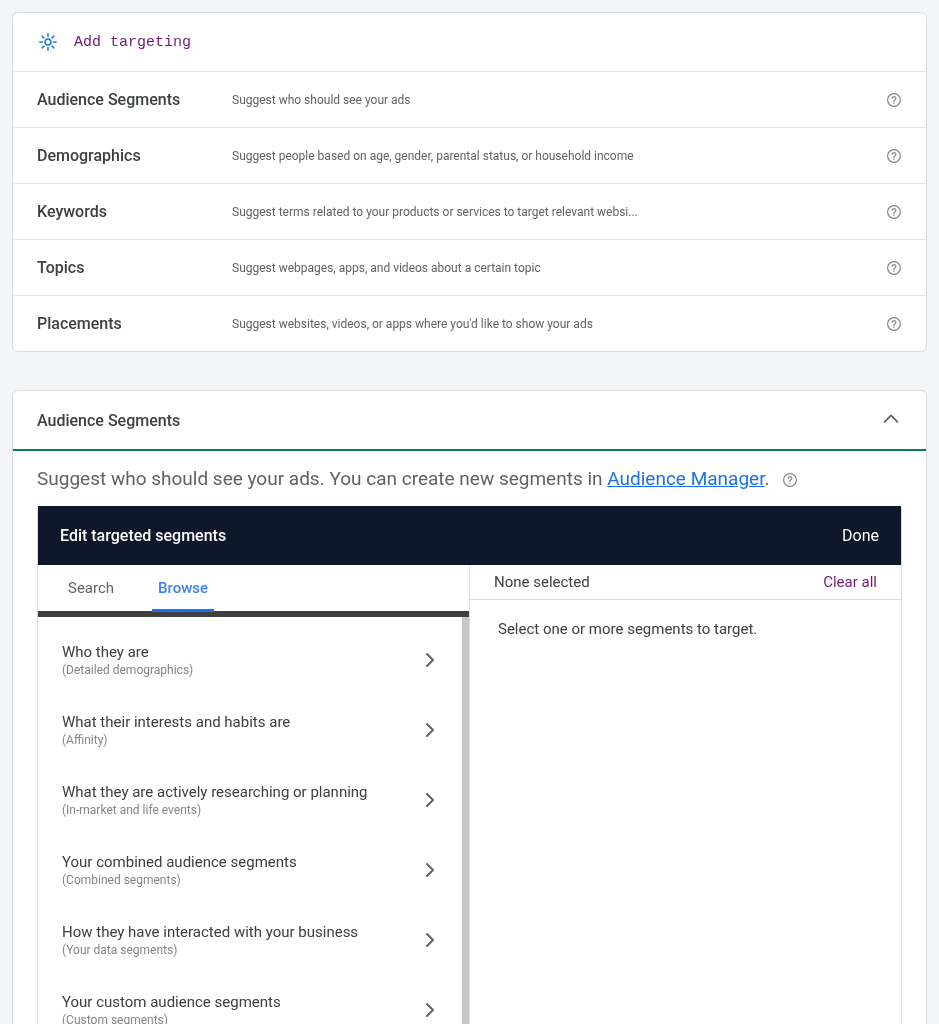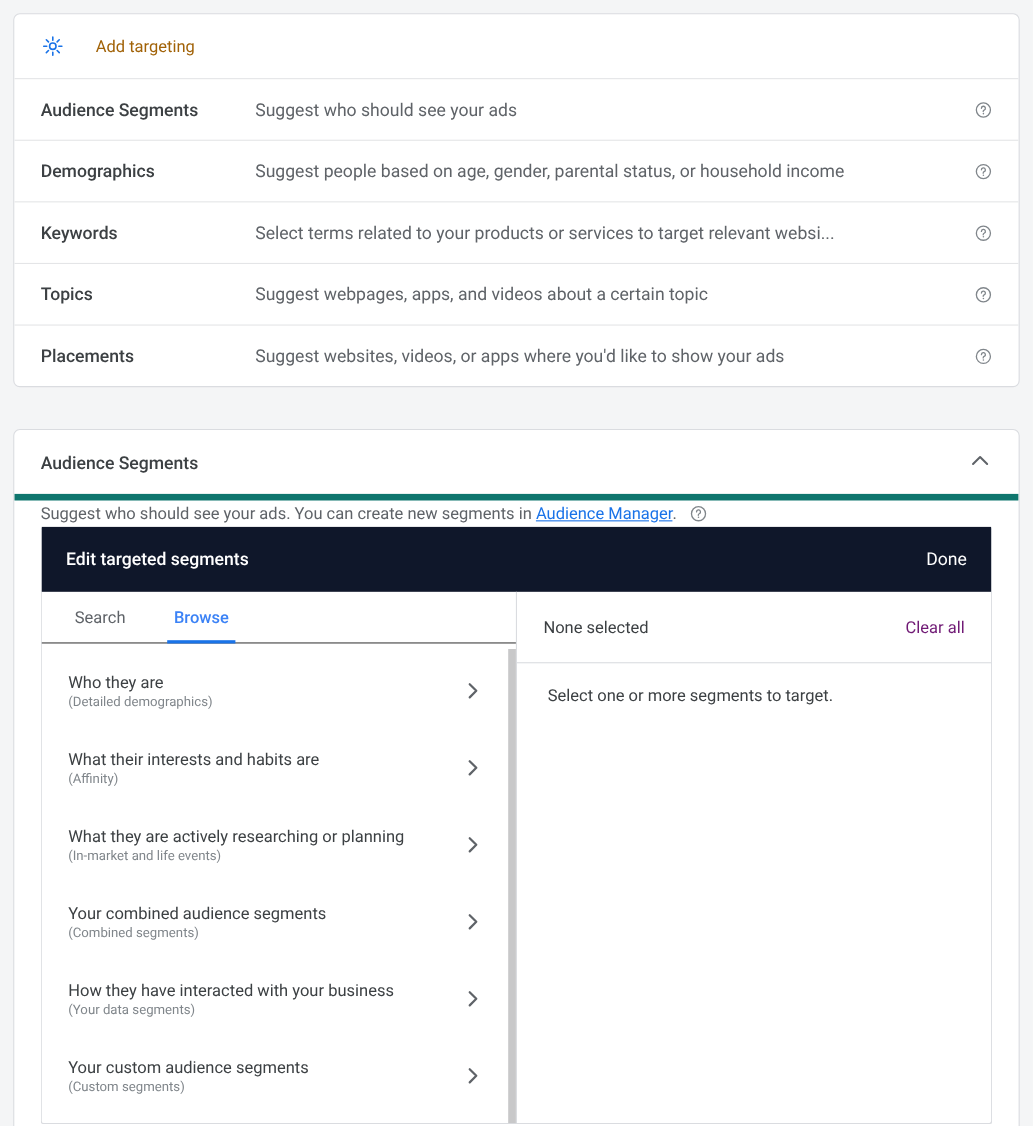--- a/index.html
+++ b/index.html
@@ -13,71 +13,71 @@
 
     .card {
       background: #fff;
       border: 1px solid #dadce0;
       border-radius: 6px;
       margin-bottom: 38px;
       overflow: hidden;
     }
 
     
-    .add-row { display:flex; align-items:center; gap:28px; padding:18px 24px; color:#a16207; font-size:15px; cursor:pointer; }
+    .add-row { display:flex; align-items:center; gap:15px; padding:18px 24px; color:#701a75; font-size:15px; cursor:pointer;font-family:Liberation Mono, monospace; }
     .gear-icon { width:22px; height:22px; stroke:#1a73e8; fill:none; }
 
     .row {
       display:flex; align-items:center;
       padding:18px 24px;
       border-top:1px solid #e4e5e7;
       cursor:pointer;
     }
     .row .label { width:195px; font-size:16px; color:#3c4043; font-weight:500; }
-    .row .desc { flex:1; font-size:16px; color:#5f6368; overflow:hidden; text-overflow:ellipsis; white-space:nowrap; }
+    .row .desc { flex:1; font-size:12px; color:#5f6368; overflow:hidden; text-overflow:ellipsis; white-space:nowrap; }
     .help { width:16px; height:16px; stroke:#80868b; fill:none; margin-left:8px; flex-shrink:0; }
 
     
     .as-header { display:flex; align-items:center; justify-content:space-between; padding:18px 24px; cursor:pointer; }
     .as-header .title { font-size:16px; font-weight:500; color:#3c4043; }
     .chev-up { width:22px; height:22px; stroke:#5f6368; fill:none; }
 
-    .as-sub { padding:3px 24px; font-size:15px; color:#5f6368; border-top:6px solid #0f766e; }
+    .as-sub { padding:16px 24px; font-size:19px; color:#5f6368; border-top:2px solid #0f766e; }
     .as-sub a { color:#1a73e8; text-decoration:underline; }
 
     .seg-wrap { margin:0 24px 24px 24px; border:1px solid #dadce0; border-radius:3px; border-top:none; }
     .seg-bar {
       background:#0f172a; color:#fff;
       display:flex; justify-content:space-between; align-items:center;
       padding:20px 22px; font-size:16px;
     }
     .seg-bar .seg-title { font-weight:500; }
     .seg-bar .done { cursor:pointer; }
 
     .two-col { display:flex; min-height:420px; }
     .col-left { flex:1; border-right:1px solid #dadce0; position:relative; }
     .col-left::after { 
       content:""; position:absolute; right:0; top:52px; bottom:0; width:7px; background:#c8c8c9;
     }
     .col-right { flex:1; }
 
-    .tabs { display:flex; gap:32px; padding:0 24px; border-bottom:1px solid #404040; }
+    .tabs { display:flex; gap:32px; padding:0 24px; border-bottom:6px solid #404040; }
     .tab { padding:14px 6px 12px; font-size:15px; color:#5f6368; cursor:pointer; }
     .tab.active { color:#3b82f6; font-weight:500; border-bottom:3px solid #1a73e8; margin-bottom:-1px; }
 
     .browse-list { padding:8px 10px 8px 0; }
     .browse-item {
       display:flex; align-items:center; justify-content:space-between;
       padding:18px 20px 18px 24px; cursor:pointer;
     }
     .browse-item .texts .t1 { font-size:15px; color:#3c4043; }
     .browse-item .texts .t2 { font-size:12px; color:#80868b; margin-top:2px; }
     .chev-right { width:18px; height:18px; stroke:#5f6368; fill:none; }
 
-    .sel-head { display:flex; justify-content:space-between; align-items:center; padding:23px 24px; border-bottom:1px solid #dadce0; font-size:15px; }
+    .sel-head { display:flex; justify-content:space-between; align-items:center; padding:8px 24px; border-bottom:1px solid #dadce0; font-size:15px; }
     .clear-all { color:#701a75; cursor:pointer; }
     .sel-body { padding:20px 28px; font-size:15px; color:#3c4043; }
   </style>
 </head>
 <body>
 
 <svg width="0" height="0" style="position:absolute">
   <defs>
     <g id="i-gear">
         <circle cx="12" cy="12" r="3.2" stroke-width="1.6"></circle>
@@ -114,21 +114,21 @@
   </div>
   <div class="row">
     <div class="label">Demographics</div>
     <div class="desc">Suggest people based on age, gender, parental status, or household income</div>
     <svg class="help" viewBox="0 0 16 16">
         <use href="#i-help"></use>
       </svg>
   </div>
   <div class="row">
     <div class="label">Keywords</div>
-    <div class="desc">Select terms related to your products or services to target relevant websi...</div>
+    <div class="desc">Suggest terms related to your products or services to target relevant websi...</div>
     <svg class="help" viewBox="0 0 16 16">
         <use href="#i-help"></use>
       </svg>
   </div>
   <div class="row">
     <div class="label">Topics</div>
     <div class="desc">Suggest webpages, apps, and videos about a certain topic</div>
     <svg class="help" viewBox="0 0 16 16">
         <use href="#i-help"></use>
       </svg>

